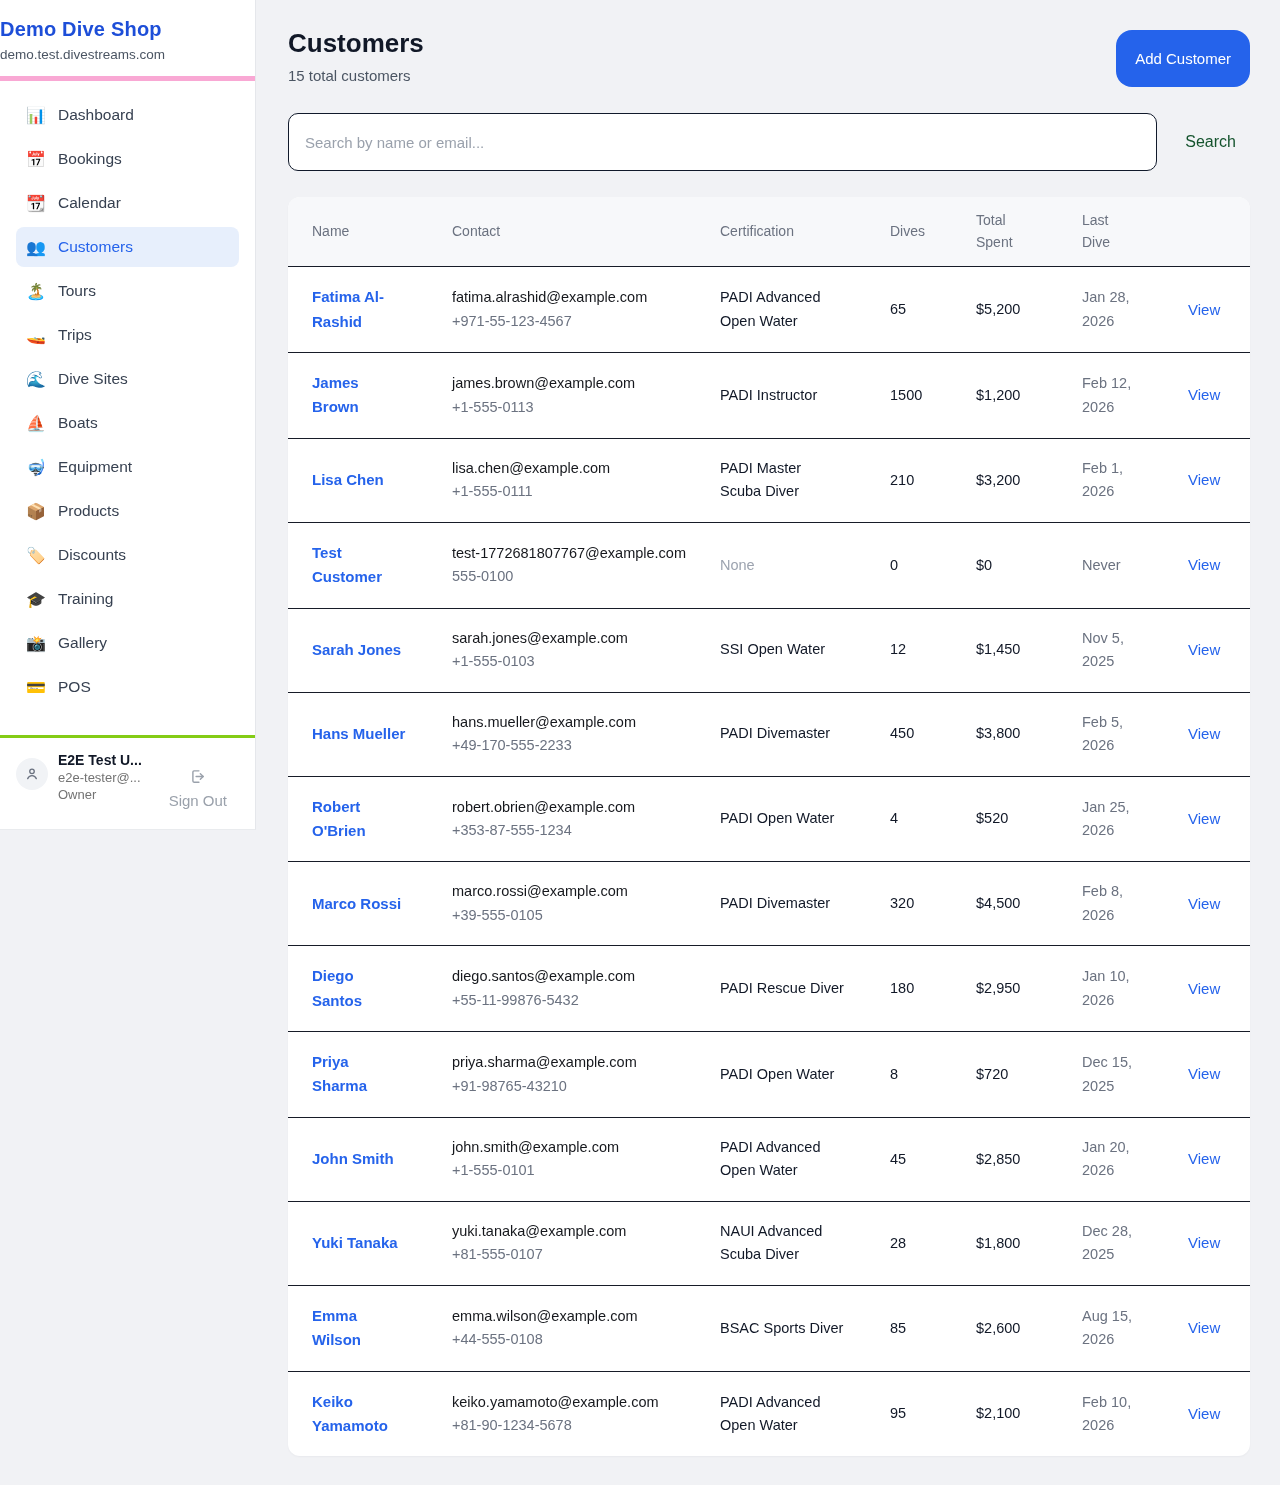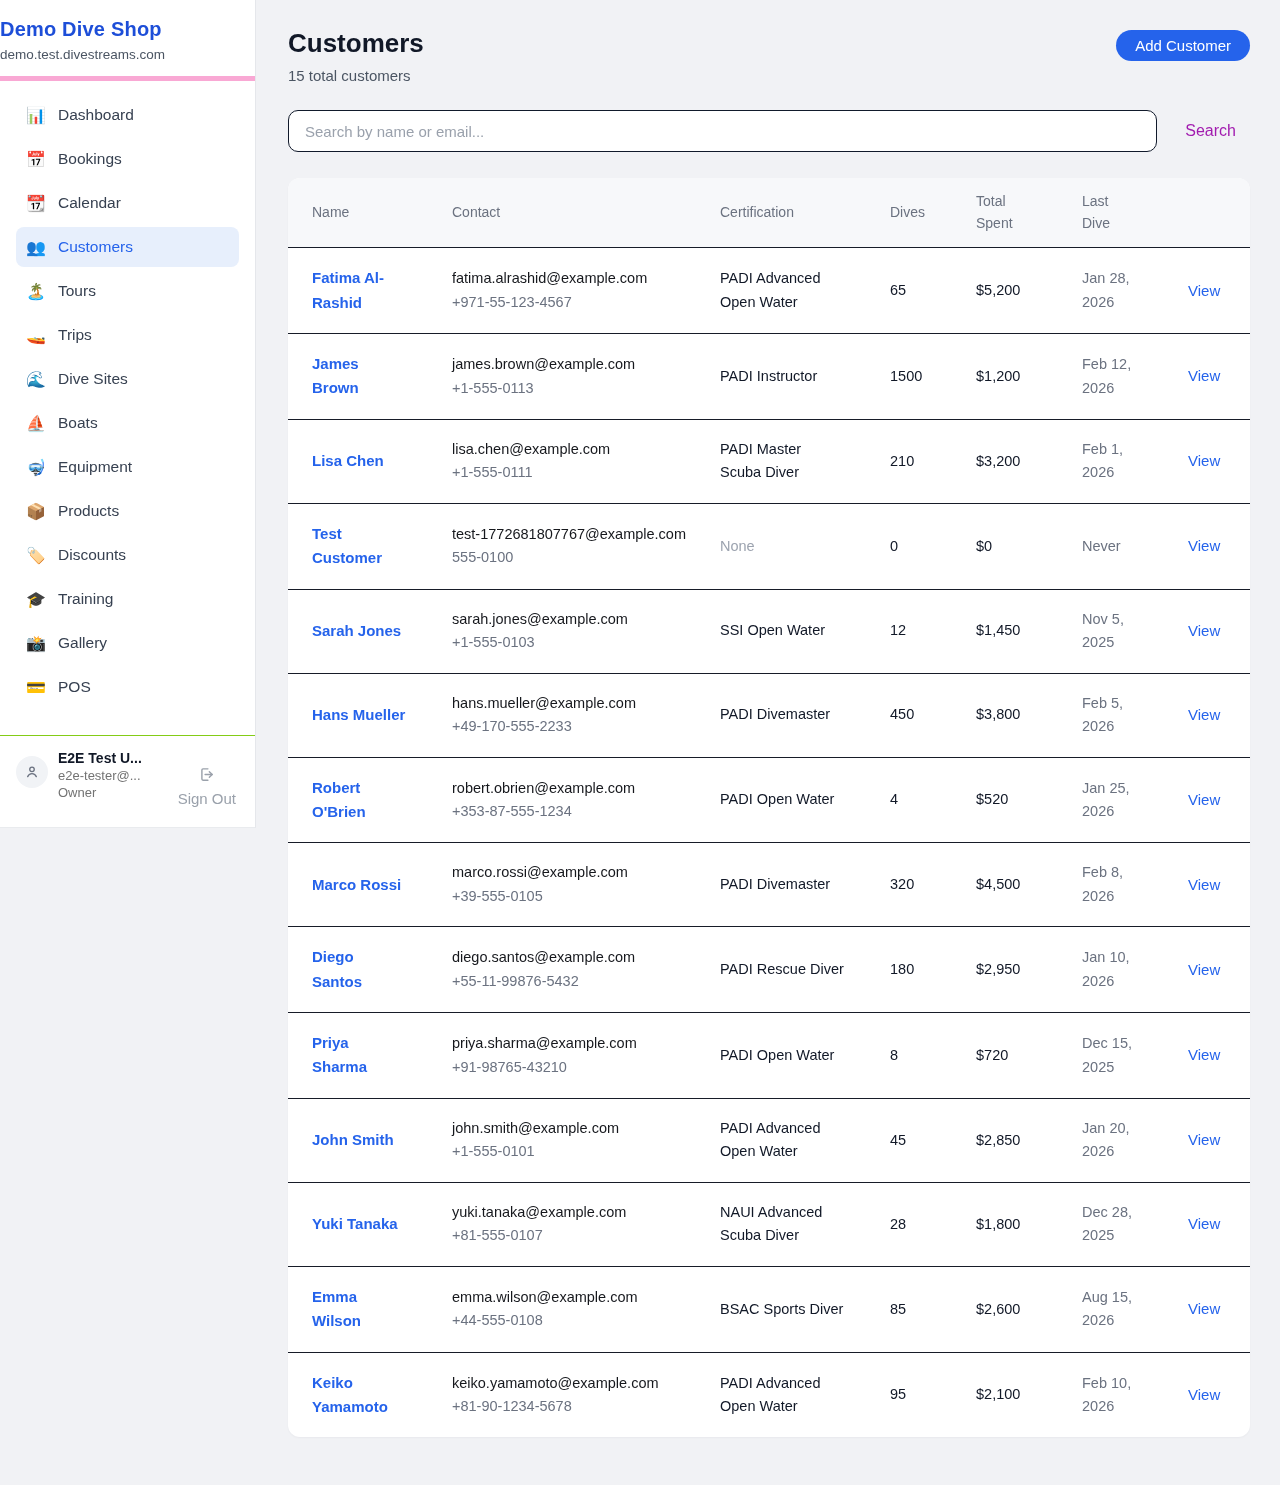--- a/index.html
+++ b/index.html
@@ -17,52 +17,52 @@
   .brand-title { color:#1d4ed8; font-size:20px; font-weight:700; letter-spacing:.2px; }
   .brand-domain { margin-top:6px; color:#4b5563; font-size:13.5px; }
   .nav { padding:14px 16px 10px 16px; }
   .nav-item {
     display:flex; align-items:center; gap:12px; height:40px; padding:0 10px;
     margin-bottom:4px; border-radius:8px; font-size:15.5px; color:#374151; cursor:pointer;
   }
   .nav-item .nav-icon { width:20px; font-size:16px; text-align:center; }
   .nav-item.active { background:#e7effc; color:#2563eb; font-weight:500; }
   .user-box {
-    border-top:1px solid #84cc16; margin-top:14px; padding:14px 19px 20px 16px;
+    border-top:3px solid #84cc16; margin-top:14px; padding:14px 28px 20px 16px;
     display:flex; align-items:flex-start; gap:10px;
   }
   .avatar {
     width:32px; height:32px; border-radius:50%; background:#f1f3f6; flex:0 0 32px;
     display:flex; align-items:center; justify-content:center; margin-top:6px;
   }
   .user-meta { flex:1; min-width:0; }
   .user-name { font-size:14px; font-weight:700; color:#111827; white-space:nowrap; }
   .user-email,.user-role { font-size:13px; color:#737373; margin-top:2px; white-space:nowrap; }
   .signout {
     display:flex; align-items:center; gap:7px; color:#9aa1ab; font-size:15px;
     margin-top:16px; cursor:pointer; white-space:nowrap;flex-direction:column;
   }
   
   .main { flex:1; padding:28px 30px 40px 32px; min-width:0; }
   .page-head { display:flex; justify-content:space-between; align-items:flex-start; }
   .page-title { font-size:26px; font-weight:700; color:#111827; }
   .page-sub { margin-top:8px; font-size:15px; color:#4b5563; }
   .btn-primary {
     background:#2563eb; color:#ffffff; font-size:15px; font-weight:500;
-    border:none; border-radius:16px; padding:7px 19px; cursor:pointer; margin-top:2px;
+    border:none; border-radius:16px; padding:20px 19px; cursor:pointer; margin-top:2px;
   }
   .search-row { display:flex; align-items:center; margin-top:26px; }
   .search-input {
-    flex:1; height:42px; border:1.5px solid #111a2b; border-radius:10px;
+    flex:1; height:58px; border:1.5px solid #111a2b; border-radius:10px;
     padding:0 16px; font-size:15px; color:#111827; background:#fff; outline:none;
     font-family:inherit;
   }
   .search-input::placeholder { color:#9aa1ac; }
   .search-btn {
-    background:none; border:none; font-family:inherit; font-size:16px; color:#a21caf;
+    background:none; border:none; font-family:inherit; font-size:16px; color:#14532d;
     margin-left:28px; margin-right:14px; cursor:pointer;
   }
   
   .card {
     margin-top:26px; background:#ffffff; border-radius:12px; overflow:hidden;
     box-shadow:0 1px 2px rgba(16,24,40,.04);
   }
   table { width:100%; border-collapse:collapse; table-layout:fixed; }
   col.c-name{width:148px} col.c-contact{width:268px} col.c-cert{width:170px}
   col.c-dives{width:86px} col.c-spent{width:106px} col.c-last{width:106px} col.c-view{width:78px}

